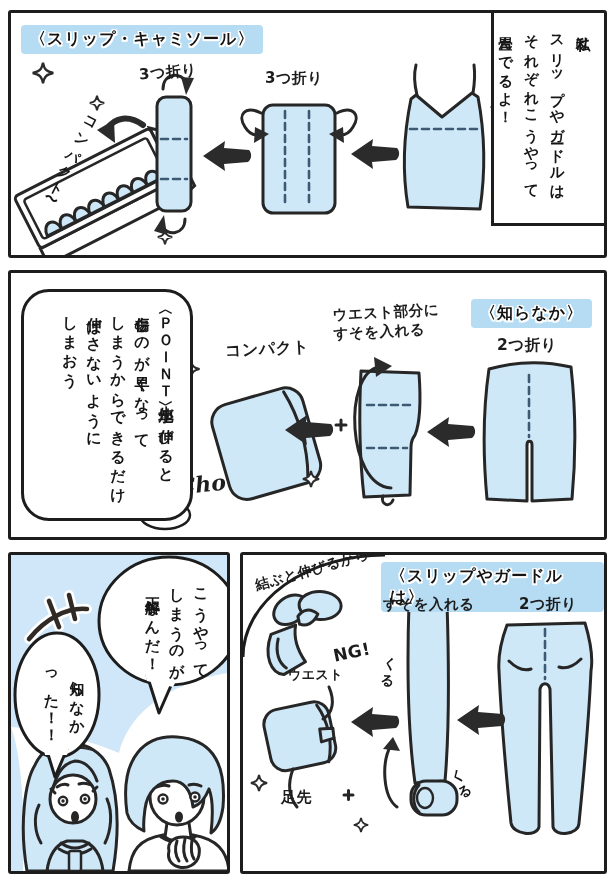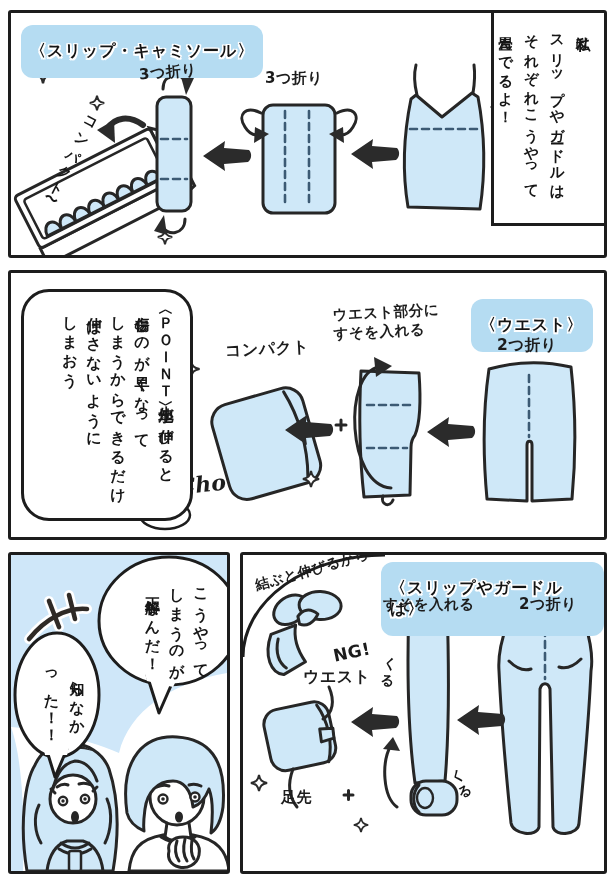--- a/index.html
+++ b/index.html
@@ -5,21 +5,21 @@
   html,body{margin:0;padding:0;background:#eceff1;}
   .page{position:relative;width:615px;height:881px;background:#ffffff;overflow:hidden;
         font-family:"DejaVu Sans","Liberation Sans",sans-serif;}
   .panel{position:absolute;background:#fff;border:3px solid #1d1d1d;border-radius:3px;
          overflow:hidden;box-sizing:border-box;}
   .draw{position:absolute;left:0;top:0;}
   .label{position:absolute;font-weight:700;color:#1c1c1c;white-space:pre-line;line-height:1.3;letter-spacing:.5px;}
   .vtext{writing-mode:vertical-rl;text-orientation:mixed;white-space:pre-line;
          font-weight:700;color:#161616;letter-spacing:2px;}
   .banner{position:absolute;background:#b5dcf2;color:#141414;font-weight:700;
-          padding:16px 9px;border-radius:12px;letter-spacing:1px;
+          padding:4px 9px;border-radius:4px;letter-spacing:1px;
           text-shadow:-1.5px -1.5px 0 #fff,1.5px -1.5px 0 #fff,-1.5px 1.5px 0 #fff,
                       1.5px 1.5px 0 #fff,-1.5px 0 0 #fff,1.5px 0 0 #fff,0 -1.5px 0 #fff,0 1.5px 0 #fff;}
   .note-box{position:absolute;right:-1px;top:-1px;width:114px;height:214px;background:#fff;
             border-left:3px solid #1d1d1d;border-bottom:3px solid #1d1d1d;box-sizing:border-box;}
   .point-bubble{position:absolute;left:10px;top:16px;width:172px;height:232px;background:#fff;
                 border:3px solid #1d1d1d;border-radius:28px;box-sizing:border-box;}
   .stroke{fill:none;stroke:#262626;stroke-width:3;stroke-linecap:round;stroke-linejoin:round;}
   .blue{fill:#cfe8f8;stroke:#262626;stroke-width:3;stroke-linejoin:round;stroke-linecap:round;}
   .dash{fill:none;stroke:#3c5a74;stroke-width:2.6;stroke-dasharray:7 5;stroke-linecap:round;}
   .ink{fill:#2b2b2b;}
@@ -143,21 +143,21 @@
         <path class="dash" d="M518,102 V164"></path>
       </g>
     </svg>
     <div class="point-bubble">
       <div class="vtext" style="position:absolute;right:12px;top:13px;font-size:15px;line-height:1.6">〈ＰＯＩＮＴ〉生地が伸びると
 傷むのが早くなって
 しまうからできるだけ
 伸ばさないように
 しまおう</div>
     </div>
-    <div class="banner" style="left:460px;top:26px;font-size:16px">〈ウエスト〉</div>
+    <div class="banner" style="left:460px;top:26px;font-size:16px">〈知らなか〉</div>
     <div class="label" style="left:214px;top:66px;font-size:16px;transform:rotate(-3deg)">コンパクト</div>
     <div class="label" style="left:322px;top:30px;font-size:14.5px;transform:rotate(-3deg)">ウエスト部分に
 すそを入れる</div>
     <div class="label" style="left:486px;top:62px;font-size:15.5px">2つ折り</div>
   </section>
 
   <section class="panel" style="left:8px;top:552px;width:222px;height:322px">
     <svg class="draw" width="216" height="316" viewBox="0 0 216 316">
       <path d="M0,0 L216,0 L216,118 C160,128 118,156 108,198 C70,182 30,174 0,172 Z" fill="#cfe7f9"></path>
       <path d="M0,172 C10,200 14,250 12,316 L0,316 Z" fill="#cfe7f9"></path>
@@ -270,19 +270,19 @@
         <path transform="translate(16,228) scale(0.9)" d="M0,-9 C1.2,-3 3,-1.2 9,0 C3,1.2 1.2,3 0,9 C-1.2,3 -3,1.2 -9,0 C-3,-1.2 -1.2,-3 0,-9 Z" fill="#fff" stroke="#2b2b2b" stroke-width="2.2"></path>
         <path transform="translate(118,270) scale(0.8)" d="M0,-9 C1.2,-3 3,-1.2 9,0 C3,1.2 1.2,3 0,9 C-1.2,3 -3,1.2 -9,0 C-3,-1.2 -1.2,-3 0,-9 Z" fill="#fff" stroke="#2b2b2b" stroke-width="2.2"></path>
         <path class="stroke" stroke-width="2.4" d="M101,240 h9 M105.5,235.5 v9"></path>
       </g>
     </svg>
     <div class="banner" style="left:138px;top:7px;font-size:16px">〈スリップやガードルは〉</div>
     <div class="label" style="left:10px;top:5px;font-size:14px;transform:rotate(-16deg)">結ぶと伸びるから</div>
     <div class="label" style="left:90px;top:86px;font-size:17px;transform:rotate(-12deg)">NG!</div>
     <div class="label" style="left:140px;top:40px;font-size:14.5px">すそを入れる</div>
     <div class="label" style="left:276px;top:40px;font-size:15px">2つ折り</div>
-    <div class="label" style="left:60px;top:112px;font-size:16px">ウエスト</div>
+    <div class="label" style="left:45px;top:112px;font-size:13px">ウエスト</div>
     <div class="label" style="left:38px;top:233px;font-size:15px">足先</div>
     <div class="label vtext" style="left:138px;top:92px;font-size:13.5px;transform:rotate(9deg)">くる</div>
     <div class="label vtext" style="left:206px;top:204px;font-size:13.5px;transform:rotate(-24deg)">くる</div>
   </section>
 
 </div>
 
 </body></html>

